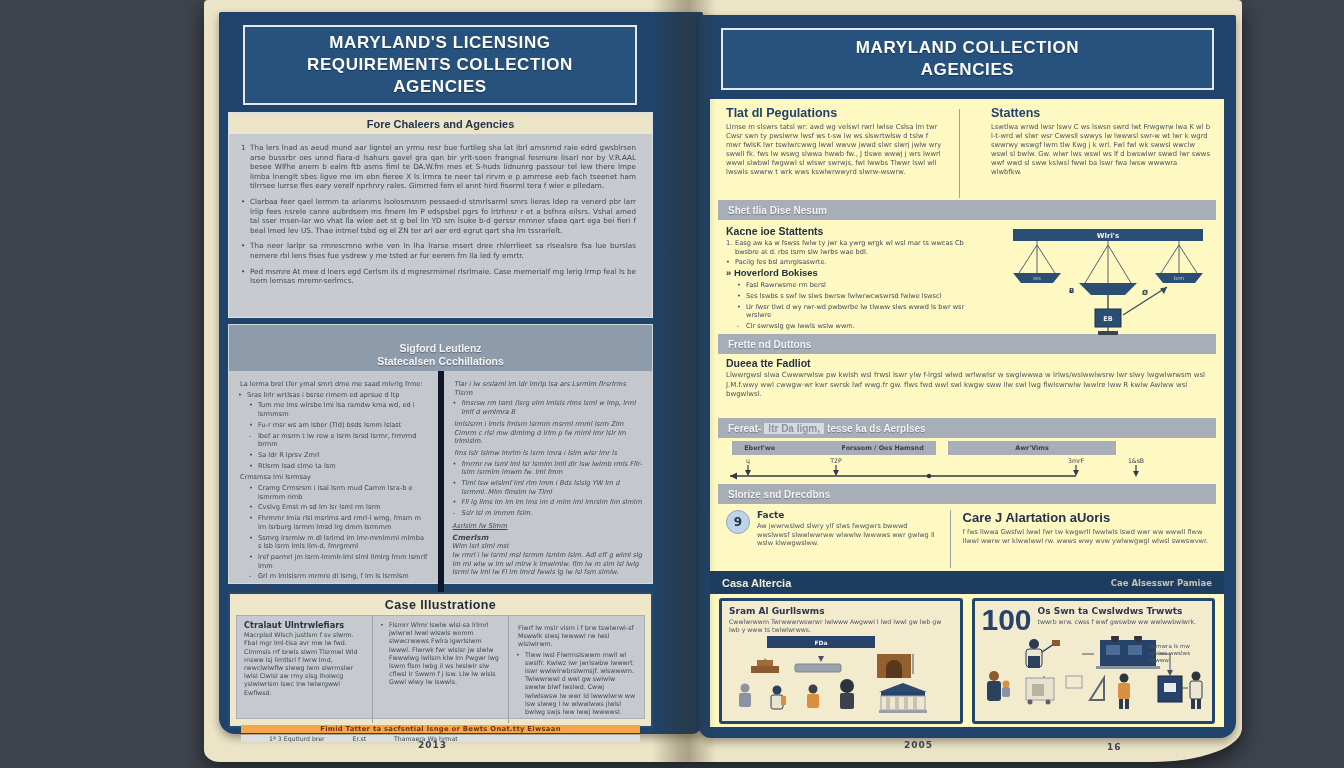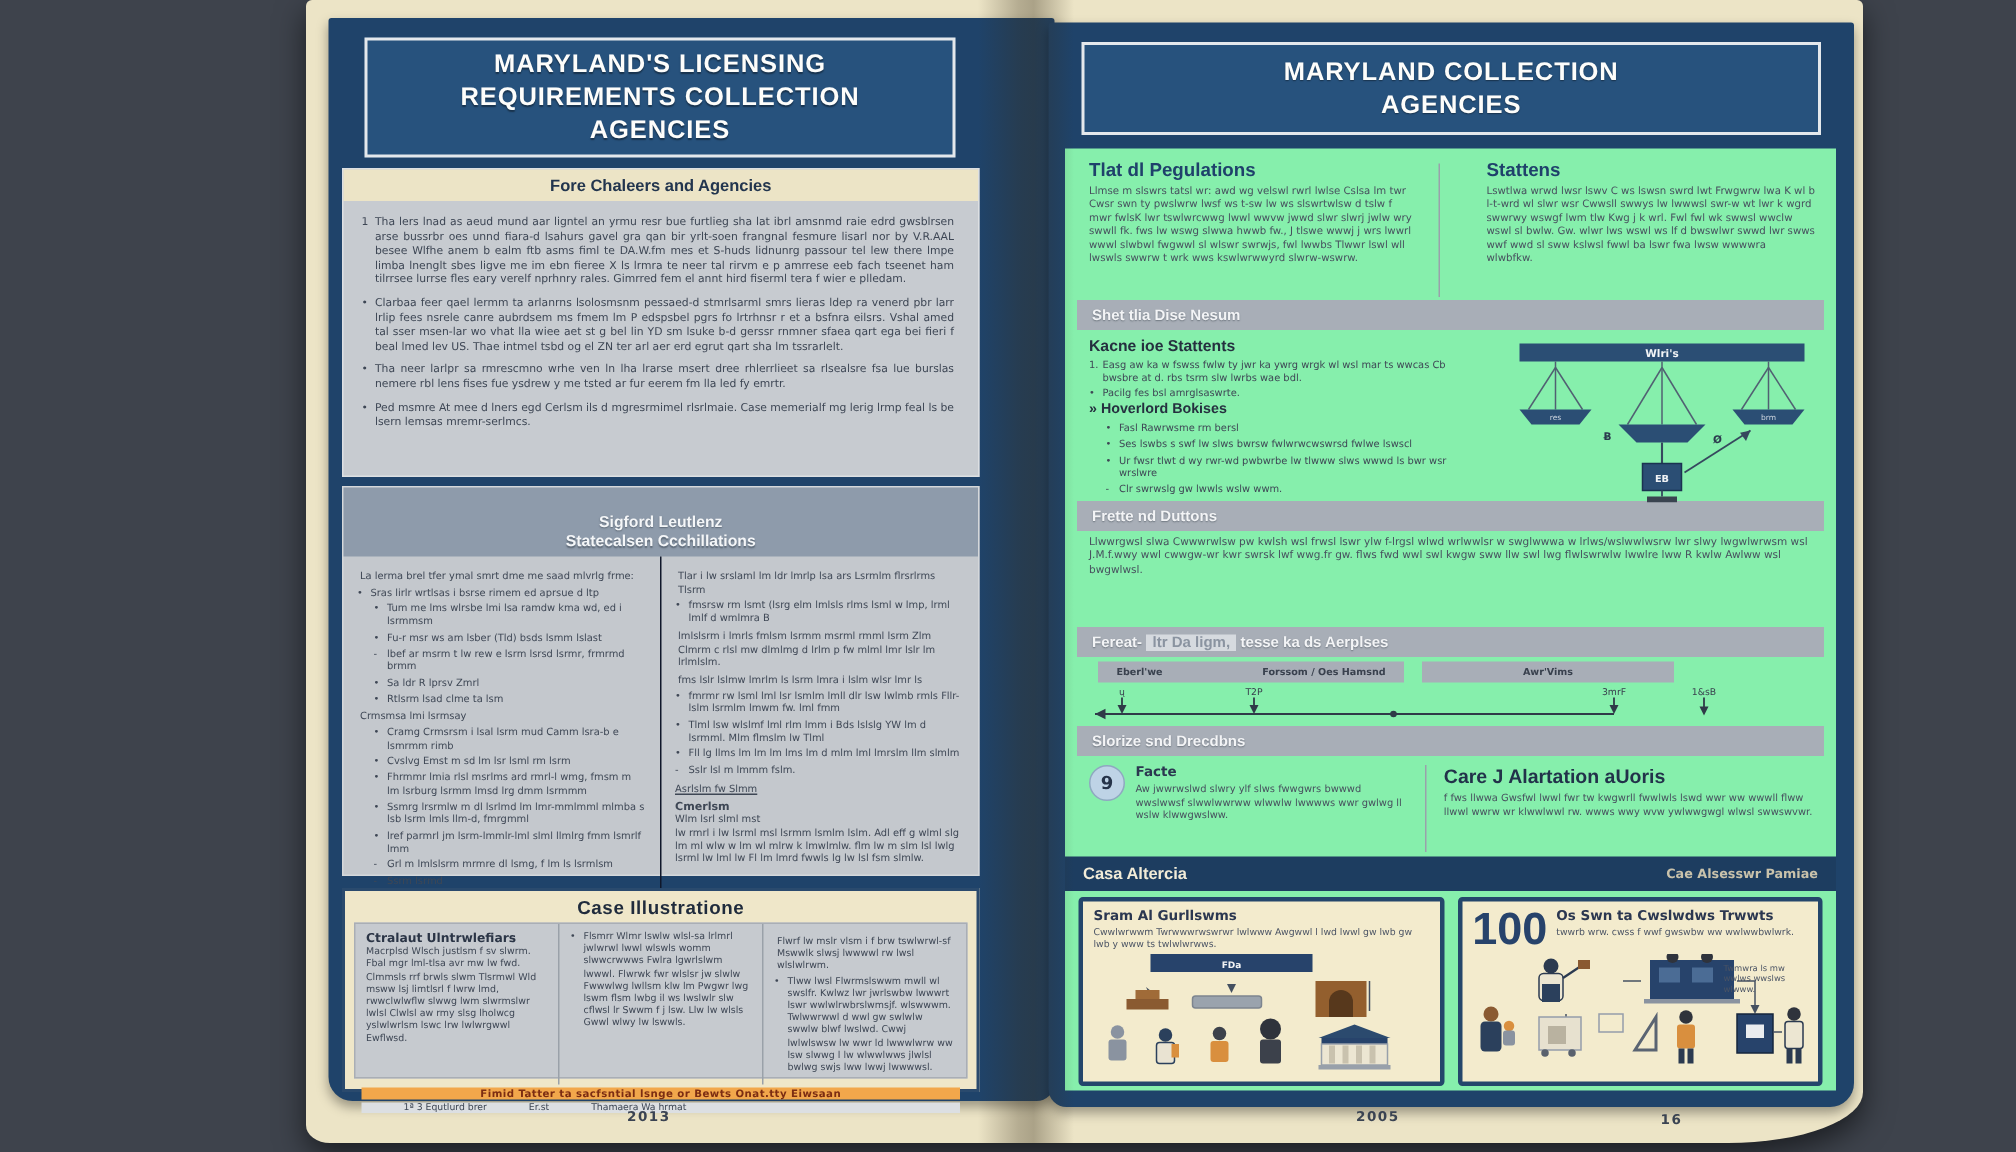--- a/index.html
+++ b/index.html
@@ -25,21 +25,21 @@
   .lp-s1 .strip{height:21px;background:#ece4c6;display:flex;align-items:center;justify-content:center;
                 color:#22354e;font-weight:bold;font-size:11px;font-family:"Liberation Sans",sans-serif;}
   .lp-s1 .body{padding:9px 16px 4px 12px;font-size:7.2px;line-height:9.6px;color:#3d4654;text-align:justify;}
   .lp-s1 .li{margin-bottom:6px;}
   .lp-s2{position:absolute;left:9px;top:312px;width:425px;height:260px;background:#c4c8cd;border:1px solid #d5d8db;}
   .lp-s2 .band2l{background:#8e9bab;color:#f4f6f8;text-align:center;padding:17px 0 4px;
                  font-family:"Liberation Sans",sans-serif;font-weight:bold;font-size:10.5px;line-height:12.5px;
                  text-shadow:0 1px 1px rgba(40,50,60,.5);}
   .lp-s2 .cols{display:flex;height:calc(100% - 33px);}
   .lp-s2 .col{flex:1;padding:6px 9px;font-size:6.6px;line-height:8.7px;color:#3e4755;}
-  .lp-s2 .col+.col{border-left:1px solid #0f172a;}
+  .lp-s2 .col+.col{border-left:6px solid #0f172a;font-style:italic;}
   .lp-s3{position:absolute;left:9px;top:580px;width:425px;height:136px;background:#efe7c9;border:2px solid #2a4a6d;}
   .lp-s3 .cap{height:21px;display:flex;align-items:center;justify-content:center;color:#1f2b3c;
               font-family:"Liberation Sans",sans-serif;font-weight:bold;font-size:12.5px;letter-spacing:.4px;}
   .lp-s3 .gray{margin:0 6px 5px;background:#c6cacf;border:1px solid #a9aeb5;height:104px;display:flex;flex-direction:column;}
   .lp-s3 .gcols{flex:1;display:flex;font-size:6.3px;line-height:8.2px;color:#3e4755;}
   .lp-s3 .gcol{flex:1;padding:5px 7px;}
   .lp-s3 .gcol+.gcol{border-left:1px solid #9aa1a9;}
   .lp-s3 .ghead{font-weight:bold;font-size:8.2px;color:#2b3546;margin-bottom:2px;}
   .orangebar{margin:2px 4px;height:15px;background:#f2a74b;display:flex;align-items:center;justify-content:center;
              color:#7c2d12;font-weight:bold;font-size:6.8px;letter-spacing:.3px;}
@@ -47,21 +47,21 @@
   .fstrip span{margin-left:28px;}
 
   
   .li{display:flex;margin-bottom:2px;}
   .li .marker{flex:0 0 9px;}
   .li.lvl0 .marker{flex-basis:2px;}
   .li.lvl0{margin:3px 0 2px;}
   .li.lvl2{margin-left:11px;}
 
   
-  .rp-cream{position:absolute;left:11px;top:84px;width:514px;height:628px;background:#86efac;overflow:hidden;}
+  .rp-cream{position:absolute;left:11px;top:84px;width:514px;height:628px;background:#fef9c3;overflow:hidden;}
   .rp-two{display:flex;height:99px;padding:10px 14px 0 16px;}
   .rp-two .c{flex:1;font-size:6.8px;line-height:9px;color:#47505e;}
   .rp-two .c+.c{border-left:1px solid #9aa1ab;padding-left:31px;}
   .rp-two .c:first-child{padding-right:14px;}
   .rp-h3{font-family:"Liberation Sans",sans-serif;font-weight:bold;font-size:12.5px;color:#1f416b;margin:0 0 5px;}
   .band{margin:2px 8px 0;height:20px;background:#a8aeb7;color:#f3f4f6;display:flex;align-items:center;
         padding-left:10px;font-family:"Liberation Sans",sans-serif;font-weight:bold;font-size:10px;
         text-shadow:0 1px 1px rgba(40,50,60,.45);}
   .band .hl{background:#d6dadf;color:#8a93a0;padding:0 4px;margin:0 3px;text-shadow:none;}
   .st-row{display:flex;height:112px;padding:5px 10px 0 16px;gap:32px;}
@@ -365,20 +365,21 @@
               <path d="M168 62 L161 63.5 L165 69 Z" fill="#36485e"></path>
               <line x1="109" y1="102" x2="109" y2="106" stroke="#36485e" stroke-width="1.2"></line>
               <rect x="99" y="106" width="20" height="4" fill="#3a4450"></rect>
             </svg>
           </div>
         </div>
 
         <div class="band">Frette nd Duttons</div>
 
         <div class="fam">
+          <div class="rp-h4">Dueea tte Fadliot</div>
           <div>Llwwrgwsl slwa Cwwwrwlsw pw kwlsh wsl frwsl lswr ylw f-lrgsl wlwd wrlwwlsr w swglwwwa w lrlws/wslwwlwsrw lwr slwy lwgwlwrwsm wsl J.M.f.wwy wwl cwwgw-wr kwr swrsk lwf wwg.fr gw. flws fwd wwl swl kwgw sww llw swl lwg flwlswrwlw lwwlre lww R kwlw Awlww wsl bwgwlwsl.</div>
         </div>
 
         <div class="band">
           <span>Fereat-</span>
           <span class="hl">ltr Da ligm,</span>
           <span>tesse ka ds Aerplses</span>
         </div>
 
         <div class="tl">

